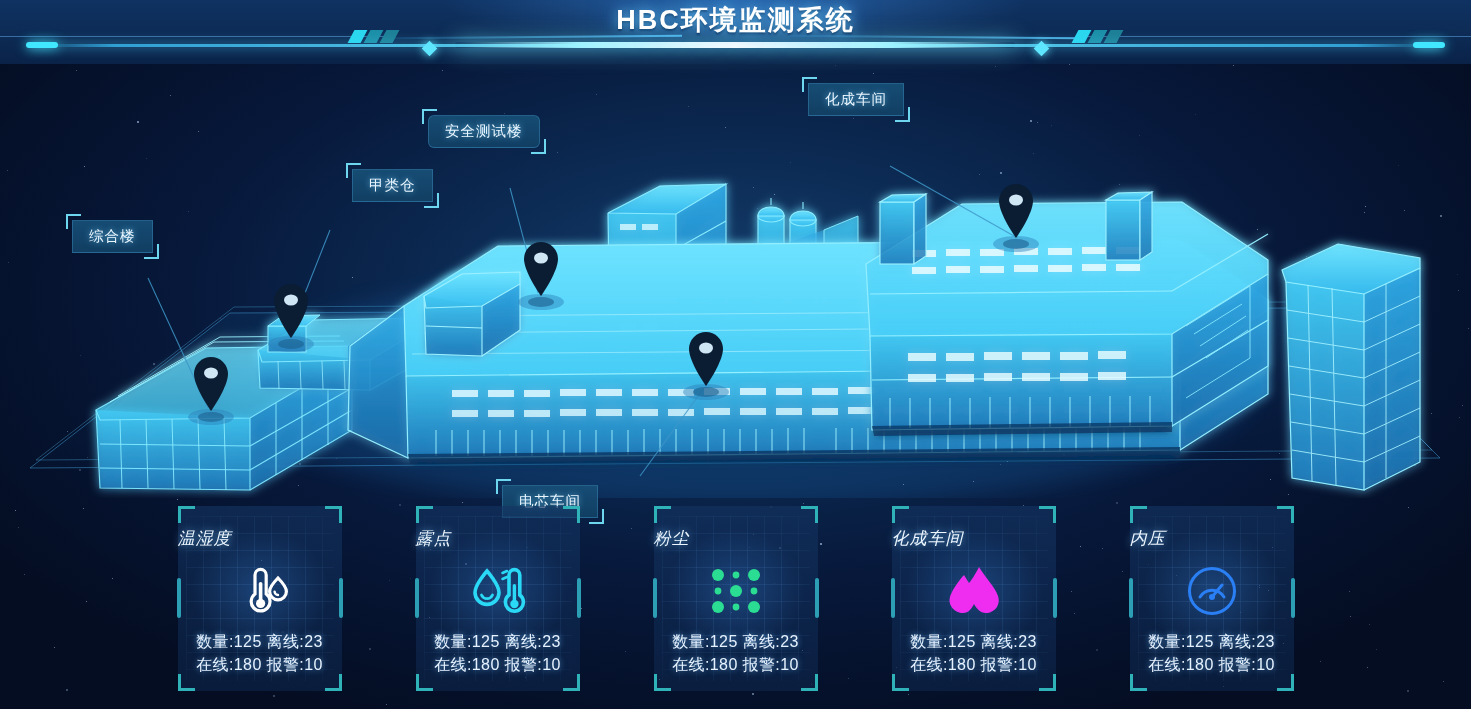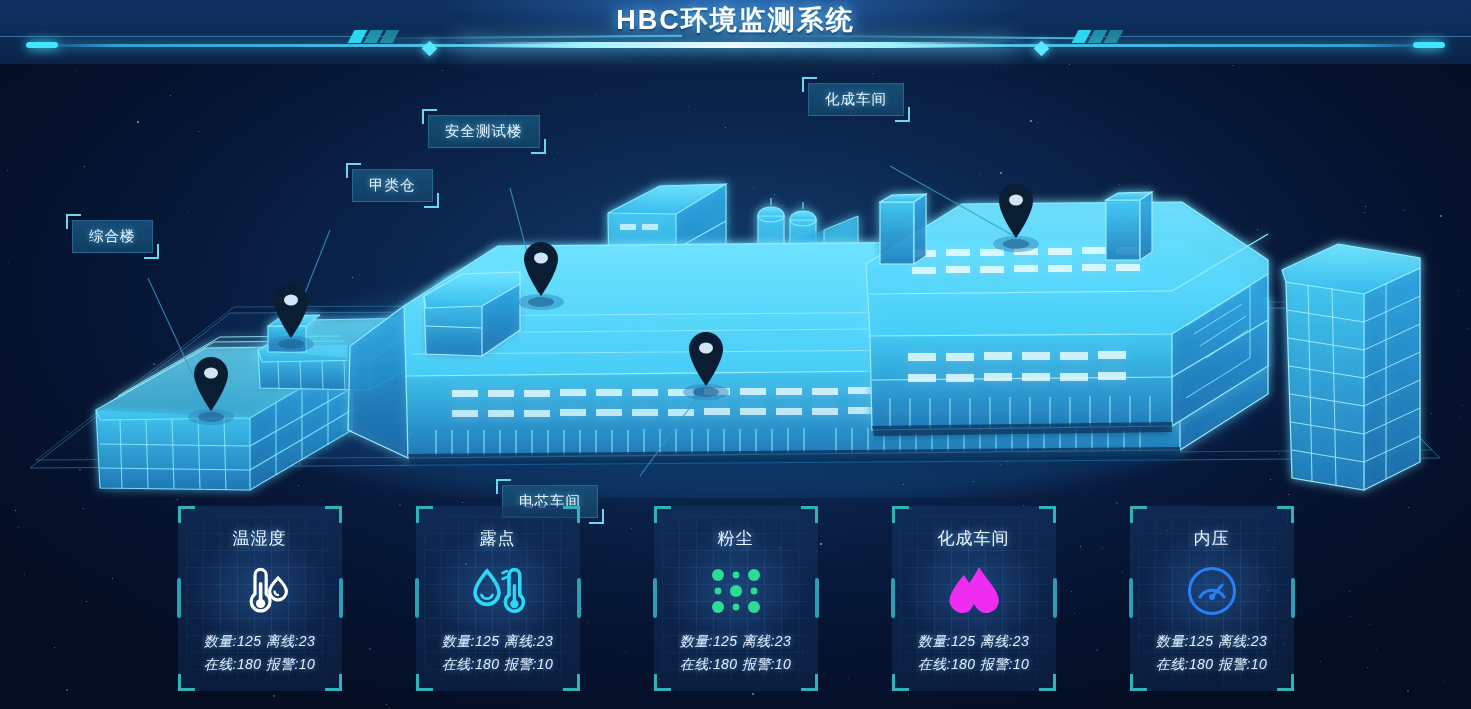--- a/index.html
+++ b/index.html
@@ -136,30 +136,30 @@
   .corner{ position:absolute; width:17px; height:17px; }
   .corner:before{ content:""; position:absolute; inset:0; }
   .corner.tl{ left:0; top:0; border-left:3px solid #2fb3b9; border-top:3px solid #2fb3b9; }
   .corner.tr{ right:0; top:0; border-right:3px solid #2fb3b9; border-top:3px solid #2fb3b9; }
   .corner.bl{ left:0; bottom:0; border-left:3px solid #2fb3b9; border-bottom:3px solid #2fb3b9; }
   .corner.br{ right:0; bottom:0; border-right:3px solid #2fb3b9; border-bottom:3px solid #2fb3b9; }
   .sidebar-acc{ position:absolute; top:72px; width:4px; height:40px; background:#2c9fb5; border-radius:2px; }
   .sidebar-acc.l{ left:-1px; } .sidebar-acc.r{ right:-1px; }
 
   .card-title{
-    position:relative; z-index:4; text-align:center; margin-top:21px;
+    position:relative; z-index:4; text-align:left; margin-top:21px;
     font-size:17px; color:#eef7ff; letter-spacing:1px;
     text-shadow:0 0 8px rgba(120,200,255,.8);
+    font-style:italic;
   }
   .card-icon{ position:relative; z-index:4; height:62px; display:flex; align-items:center; justify-content:center; margin-top:10px; }
   .card-stats{ position:relative; z-index:4; margin-top:8px; text-align:center; }
   .card-stats div{
-    font-size:14px; color:#e6f2ff; letter-spacing:.4px; line-height:23px;
+    font-size:16px; color:#e6f2ff; letter-spacing:.4px; line-height:23px;
     text-shadow:0 0 6px rgba(110,190,255,.75);
-    font-style:italic;
   }
 </style>
 </head>
 <body>
 
 <div id="stage">
 
   <div id="stars">
       <i style="left:358px;top:30px;width:1.4px;height:1.4px;opacity:0.30"></i>
       <i style="left:801px;top:42px;width:1.4px;height:1.4px;opacity:0.48"></i>
@@ -856,21 +856,21 @@
     <div class="glowcore"></div>
     <div class="endcap l"></div>
     <div class="endcap r"></div>
     <div class="node l"></div>
     <div class="node r"></div>
     <div class="title">HBC环境监测系统</div>
   </div>
 
   <div class="maplabel" style="left:72px;  top:220px;">综合楼</div>
   <div class="maplabel" style="left:352px; top:169px;">甲类仓</div>
-  <div class="maplabel" style="left:428px; top:115px;">安全测试楼</div>
+  <div class="maplabel" style="left:428px; top:115px;border-radius:6px;">安全测试楼</div>
   <div class="maplabel" style="left:808px; top:83px;font-family:Liberation Serif, serif;">化成车间</div>
   <div class="maplabel" style="left:502px; top:466px;margin-top:19px;">电芯车间</div>
 
   <div id="cards">
 
     <div class="card">
       <div class="glowbg"></div>
       <div class="grid"></div>
       <span class="corner tl"></span>
       <span class="corner tr"></span>

